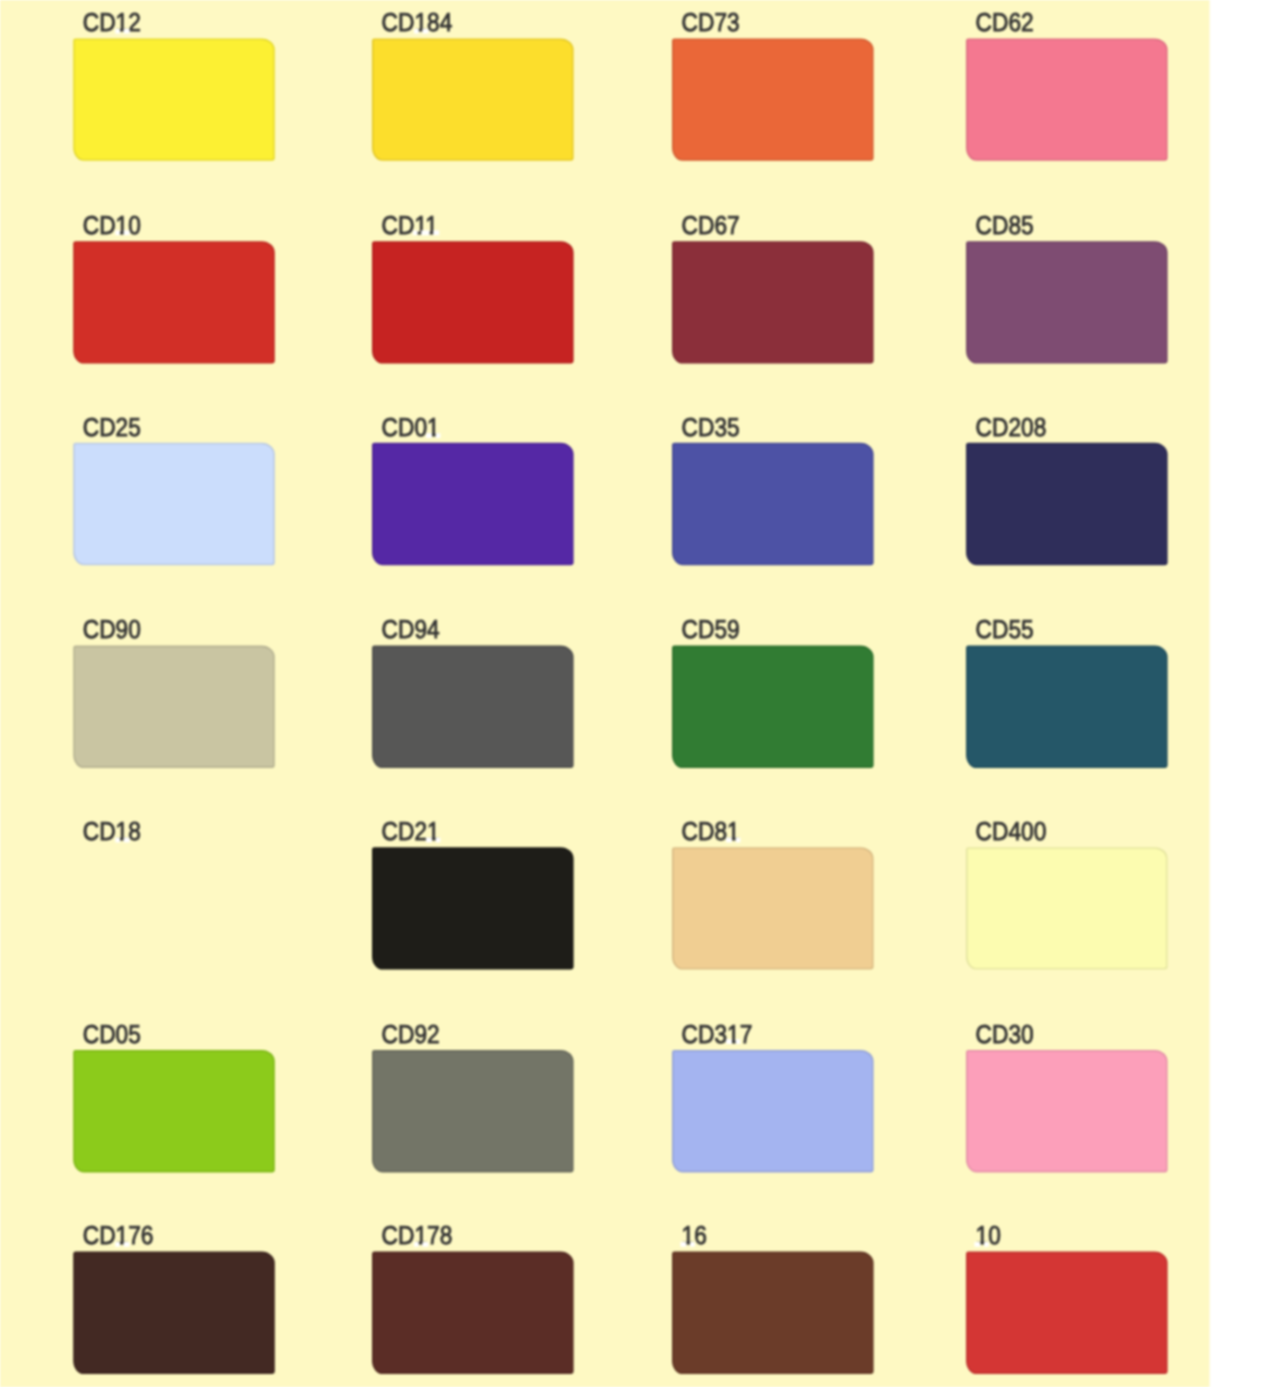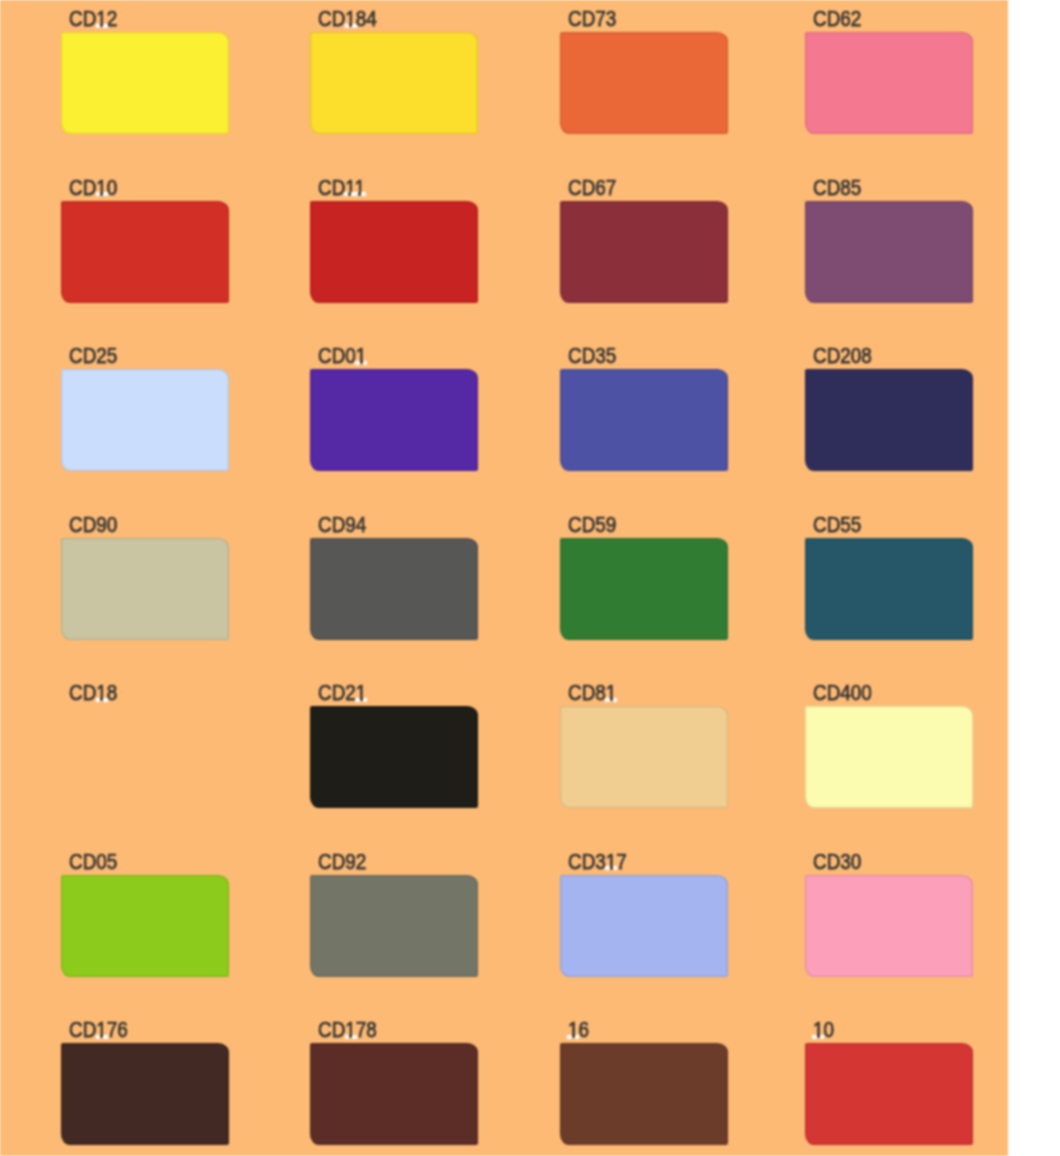--- a/index.html
+++ b/index.html
@@ -7,21 +7,21 @@
   body{
     width:1060px;height:1156px;
     background:#ffffff;
     font-family:"Liberation Sans", sans-serif;
     overflow:hidden;
     position:relative;
   }
   
   #sheet{
     position:absolute;left:0;top:0;width:1008px;height:1156px;
-    background:#fdba74;
+    background:#fef9c3;
     filter:blur(0.85px);
   }
   .swatch-cell{position:absolute;}
   .swatch-label{
     position:absolute;
     font-size:21.5px;
     line-height:21.5px;
     color:#333333;
     -webkit-text-stroke:0.75px #333333;
     white-space:nowrap;

